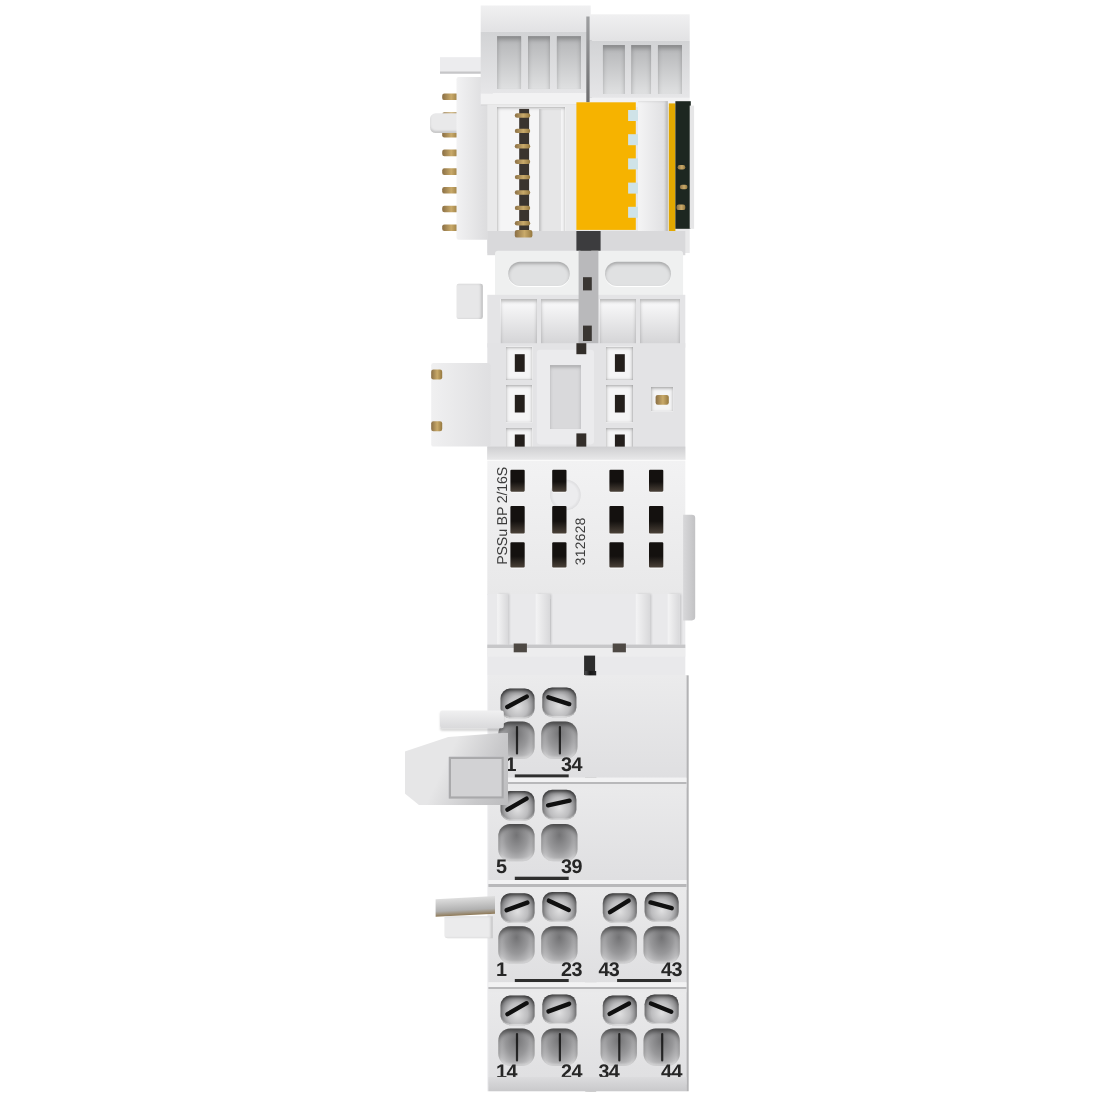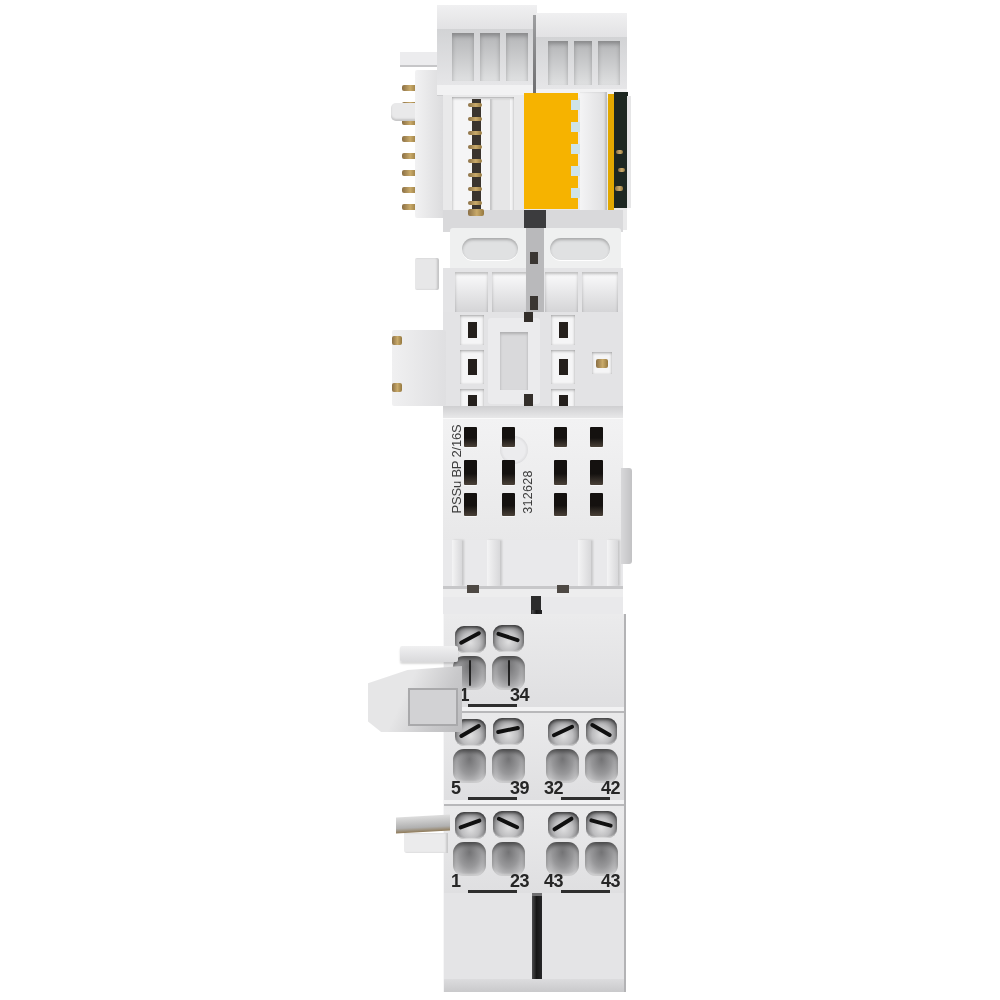--- a/index.html
+++ b/index.html
@@ -206,29 +206,20 @@
     <div class="trow seam" style="top:93px">
       <div class="quad l">
         <div class="screw p" style="left:9px;top:12px;--rot:-30deg"></div>
         <div class="screw p" style="left:47px;top:11px;--rot:-12deg"></div>
         <div class="hole p" style="left:7px;top:42px"></div>
         <div class="hole p" style="left:46px;top:42px"></div>
         <span class="num" style="left:5px">5</span>
         <span class="num" style="right:2px">39</span>
         <div class="uline" style="left:22px;width:49px"></div>
       </div>
-      <div class="quad r">
-        <div class="screw p" style="left:7px;top:12px;--rot:-25deg"></div>
-        <div class="screw p" style="left:45px;top:11px;--rot:30deg"></div>
-        <div class="hole p" style="left:5px;top:42px"></div>
-        <div class="hole p" style="left:44px;top:42px"></div>
-        <span class="num" style="left:3px">32</span>
-        <span class="num" style="right:2px">42</span>
-        <div class="uline" style="left:20px;width:49px"></div>
-      </div>
     </div>
 
     <div class="trow seam" style="top:186px">
       <div class="quad l">
         <div class="screw p" style="left:9px;top:12px;--rot:-20deg"></div>
         <div class="screw p" style="left:47px;top:11px;--rot:25deg"></div>
         <div class="hole p" style="left:7px;top:42px"></div>
         <div class="hole p" style="left:46px;top:42px"></div>
         <span class="num" style="left:5px">1</span>
         <span class="num" style="right:2px">23</span>
@@ -238,20 +229,40 @@
         <div class="screw p" style="left:7px;top:12px;--rot:-32deg"></div>
         <div class="screw p" style="left:45px;top:11px;--rot:15deg"></div>
         <div class="hole p" style="left:5px;top:42px"></div>
         <div class="hole p" style="left:44px;top:42px"></div>
         <span class="num" style="left:3px">43</span>
         <span class="num" style="right:2px">43</span>
         <div class="uline" style="left:20px;width:49px"></div>
       </div>
     </div>
 
+    <div class="trow seam" style="top:279px">
+      <div class="quad l">
+        <div class="screw p" style="left:9px;top:12px;--rot:-30deg"></div>
+        <div class="screw p" style="left:47px;top:11px;--rot:-20deg"></div>
+        <div class="hole p slit" style="left:7px;top:42px"></div>
+        <div class="hole p slit" style="left:46px;top:42px"></div>
+        <span class="num" style="left:5px">14</span>
+        <span class="num" style="right:2px">24</span>
+        <div class="uline" style="left:22px;width:49px"></div>
+      </div>
+      <div class="quad r">
+        <div class="screw p" style="left:7px;top:12px;--rot:-28deg"></div>
+        <div class="screw p" style="left:45px;top:11px;--rot:22deg"></div>
+        <div class="hole p slit" style="left:5px;top:42px"></div>
+        <div class="hole p slit" style="left:44px;top:42px"></div>
+        <span class="num" style="left:3px">34</span>
+        <span class="num" style="right:2px">44</span>
+        <div class="uline" style="left:20px;width:49px"></div>
+      </div>
+    </div>
 
     <div class="p" style="left:0;top:365px;width:180px;height:13px;background:linear-gradient(180deg,#dcdcde,#c9c9cb)"></div>
   </div>
 
   <div class="p" style="left:400px;top:646px;width:58px;height:16px;background:linear-gradient(180deg,#f0f0f1,#d9d9db);border-radius:2px;box-shadow:0 2px 2px rgba(0,0,0,.15)"></div>
   <div class="p" style="left:368px;top:666px;width:94px;height:66px;clip-path:polygon(0 26%,42% 6%,100% 0,100% 100%,14% 100%,0 84%);background:linear-gradient(115deg,#e6e6e7 40%,#c8c8ca 75%,#bcbcbe)">
     <div class="p" style="left:40px;top:22px;width:46px;height:34px;background:#d2d2d4;border:2px solid #a9a9ab"></div>
   </div>
 
   <div class="p" style="left:396px;top:816px;width:54px;height:16px;transform:skewY(-3deg);background:linear-gradient(180deg,#dedede,#b0b0b0 70%,#8f7a58)"></div>

